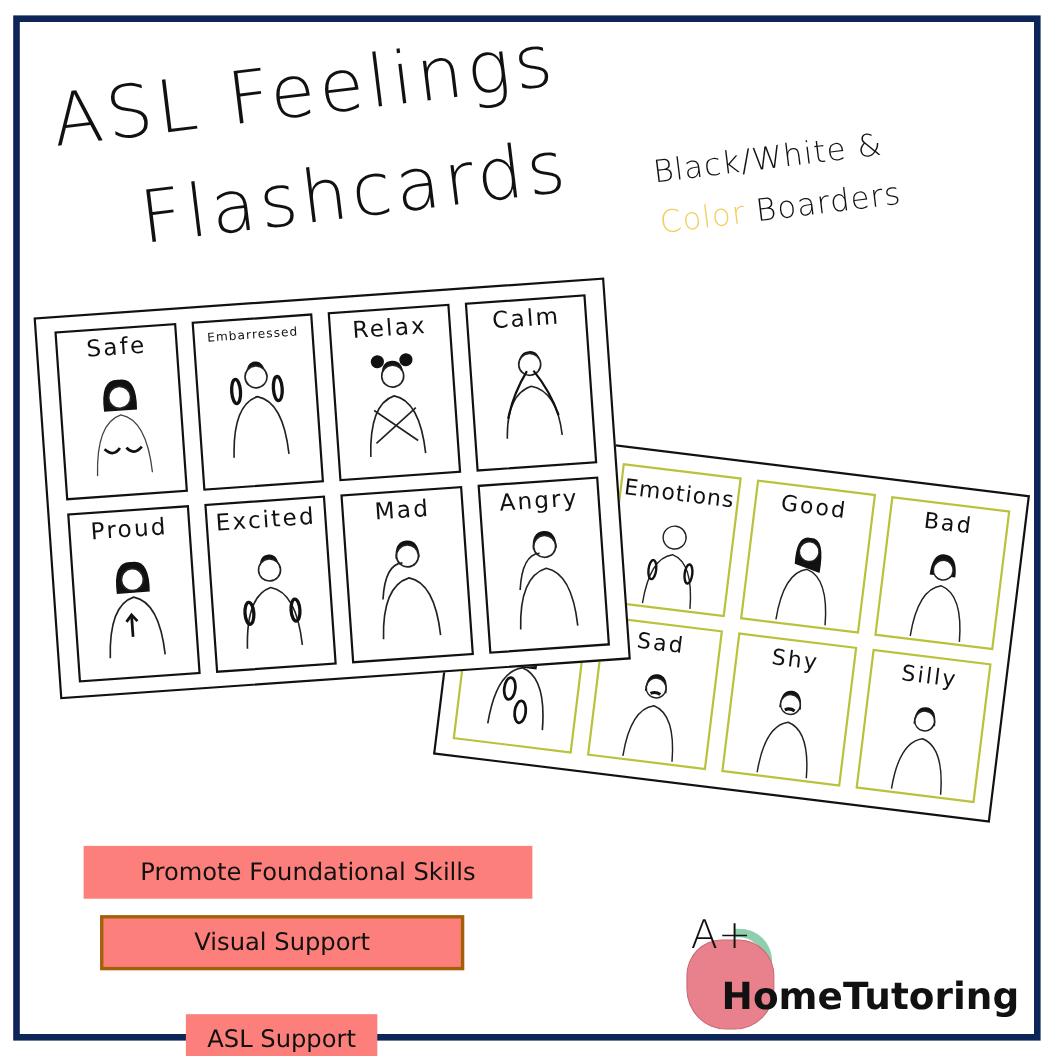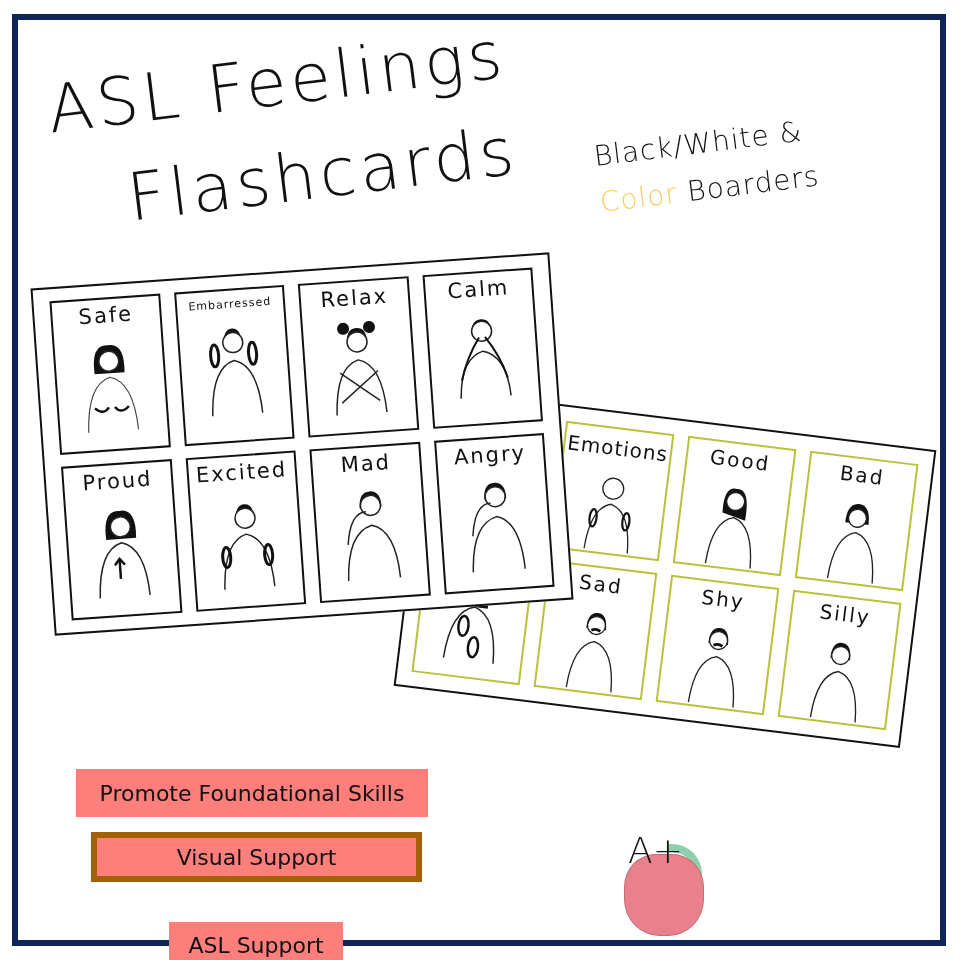--- a/index.html
+++ b/index.html
@@ -50,22 +50,22 @@
   .card-label.small { font-size: 11px; letter-spacing: 1px; margin-top: 3px; }
   .figure { margin-top: 6px; width: 78px; height: 100px; }
   .sheet-back .grid { inset: 14px 14px; }
   .sheet-back .card-label { font-size: 20px; }
 
   .badge {
     position: absolute; background: #fc7f7b; color: #111;
     font-family: "DejaVu Sans", sans-serif; font-size: 22px; text-align: center;
     display: flex; align-items: center; justify-content: center;
   }
-  .badge-1 { left: 76px; top: 769px; width: 352px; height: 48px; }
-  .badge-2 { left: 91px; top: 832px; width: 331px; height: 50px; border: 6px solid #a16207; }
+  .badge-1 { left: 76px; top: 769px; width: 408px; height: 48px; }
+  .badge-2 { left: 91px; top: 832px; width: 331px; height: 50px; border: 3px solid #a16207; }
   .badge-3 { left: 169px; top: 888px; width: 174px; height: 46px; margin-top: 34px; }
 
   .logo { position: absolute; left: 610px; top: 830px; width: 330px; height: 110px; }
   .apple {
     position: absolute; left: 14px; top: 24px; width: 80px; height: 82px;
     background: #e8818c; border-radius: 40% 40% 45% 45%; border: 1px solid #c96b76;
   }
   .leaf {
     position: absolute; left: 58px; top: 14px; width: 34px; height: 32px;
     border-top: 8px solid #8fcfae; border-right: 8px solid #8fcfae; border-radius: 0 30px 0 0;
@@ -248,13 +248,14 @@
 </div>
 
 <div class="badge badge-1">Promote Foundational Skills</div>
 <div class="badge badge-2">Visual Support</div>
 <div class="badge badge-3">ASL Support</div>
 
 <div class="logo">
   <div class="leaf"></div>
   <div class="apple"></div>
   <div class="aplus">A+</div>
+  <div class="logo-word">HomeTutoring</div>
 </div>
 
 </body></html>

